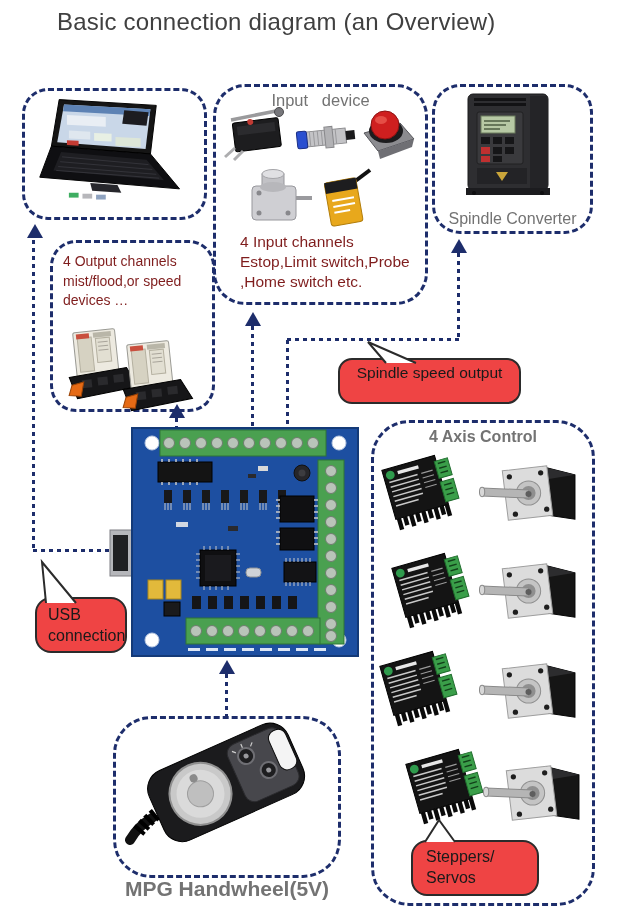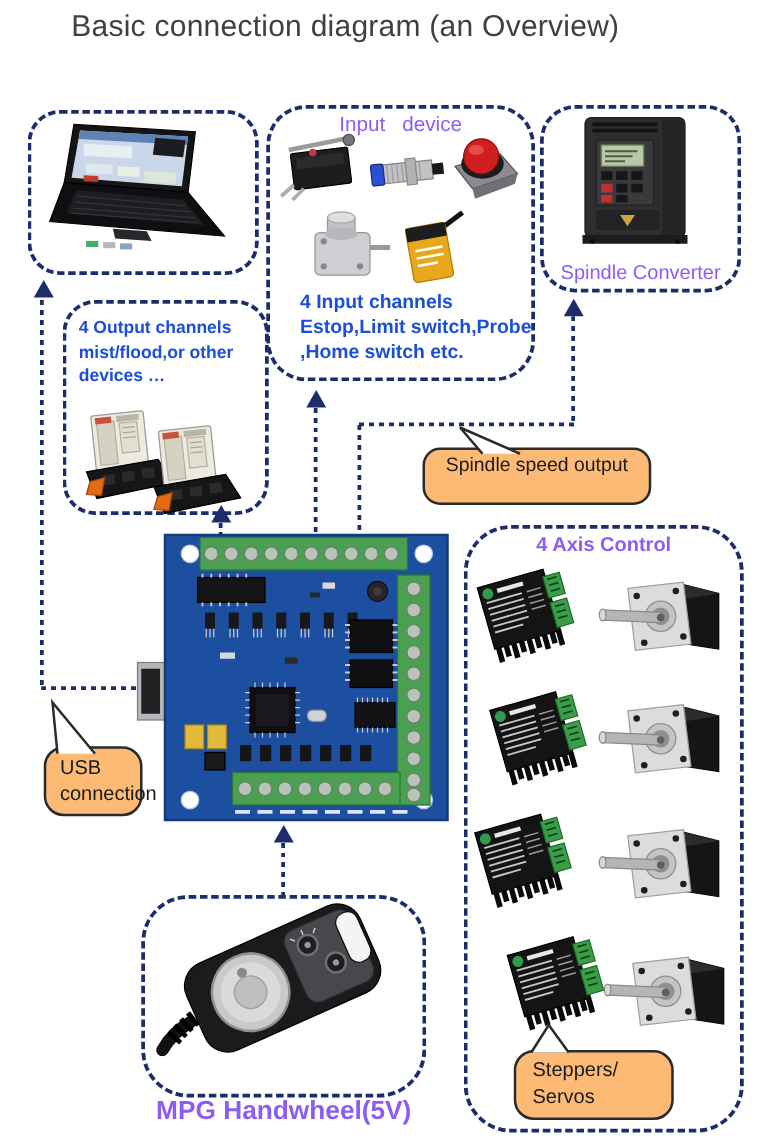--- a/index.html
+++ b/index.html
@@ -21,27 +21,27 @@
     background: transparent;
   }
   .vline { position:absolute; width:3px;
     background: repeating-linear-gradient(to bottom,#1d2d6b 0 4px, transparent 4px 8px); }
   .hline { position:absolute; height:3px;
     background: repeating-linear-gradient(to right,#1d2d6b 0 4px, transparent 4px 8px); }
   .arrow-up { position:absolute; width:0; height:0;
     border-left:8px solid transparent; border-right:8px solid transparent;
     border-bottom:14px solid #1d2d6b; }
   .callout {
-    position:absolute; background:#fdba74; border:2px solid #2b2b2b;
+    position:absolute; background:#ef4444; border:2px solid #2b2b2b;
     border-radius:16px; z-index:5;
   }
   .callout .ln { white-space: pre; }
   .tail { position:absolute; z-index:6; }
-  .cap { position:absolute; font-size:15px; line-height:20px; color:#1d4ed8;font-weight:bold; }
-  .boxtitle { position:absolute; text-align:center; color:#8b5cf6; }
+  .cap { position:absolute; font-size:15px; line-height:20px; color:#7f1d1d; }
+  .boxtitle { position:absolute; text-align:center; color:#737373; }
   svg { display:block; }
 </style>
 </head>
 <body>
 
 <div class="canvas">
 
   <div class="title">Basic connection diagram (an Overview)</div>
 
   <div class="dbox" style="left:22px; top:88px; width:185px; height:132px; border-radius:26px;"></div>
@@ -70,21 +70,21 @@
   <div class="hline" style="left:287px; top:338px; width:173px;"></div>
   <div class="vline" style="left:457px; top:253px; height:88px;"></div>
   <div class="arrow-up" style="left:451px; top:239px;"></div>
 
   <div class="arrow-up" style="left:219px; top:660px;"></div>
   <div class="vline" style="left:225px; top:674px; height:43px;"></div>
 
   <svg class="tail" style="left:36px; top:558px;" width="52" height="47">
     <path d="M10,45 L6,4 L40,45" fill="#ffffff" stroke="#2b2b2b" stroke-width="2"></path>
   </svg>
-  <div class="callout" style="left:35px; top:597px; width:79px; height:56px; padding:5px 0 0 11px; font-size:16px; line-height:21px;">
+  <div class="callout" style="left:35px; top:597px; width:92px; height:56px; padding:5px 0 0 11px; font-size:16px; line-height:21px;">
     <div class="ln">USB</div>
     <div class="ln">connection</div>
   </div>
 
   <svg class="tail" style="left:350px; top:338px;" width="72" height="26">
     <path d="M36,25 L18,4 L66,25" fill="#ffffff" stroke="#2b2b2b" stroke-width="2"></path>
   </svg>
   <div class="callout" style="left:338px; top:358px; width:183px; height:46px; padding-top:3px; font-size:15.5px; line-height:19px; text-align:center; border-radius:14px;">
     <div class="ln">Spindle speed output</div>
   </div>
@@ -219,21 +219,21 @@
     <rect x="21" y="78" width="50" height="16" fill="#232326"></rect>
     <polygon points="40,82 52,82 46,91" fill="#caa53a"></polygon>
     <rect x="10" y="98" width="84" height="7" fill="#1c1c1f"></rect>
     <circle cx="18" cy="103" r="2" fill="#0e0e10"></circle>
       <circle cx="86" cy="103" r="2" fill="#0e0e10"></circle>
   </svg>
   <div class="boxtitle" style="left:432px; top:210px; width:161px; font-size:16px;">Spindle Converter</div>
 
   <div class="cap" style="left:63px; top:252px; font-size:14px; line-height:19.5px;">
     <div>4 Output channels</div>
-    <div>mist/flood,or other</div>
+    <div>mist/flood,or speed</div>
     <div>devices …</div>
   </div>
 
   <svg width="0" height="0" style="position:absolute" aria-hidden="true">
     <defs>
       <g id="sym-relay">
         <g transform="rotate(-6 42 40)">
           <rect x="16" y="6" width="42" height="46" rx="2" fill="#edeae0" stroke="#9a9a94"></rect>
           <rect x="20" y="12" width="14" height="34" fill="#d6d2c2" stroke="#b4b0a0"></rect>
           <rect x="38" y="14" width="14" height="24" fill="#e2dfd2" stroke="#b4b0a0"></rect>

